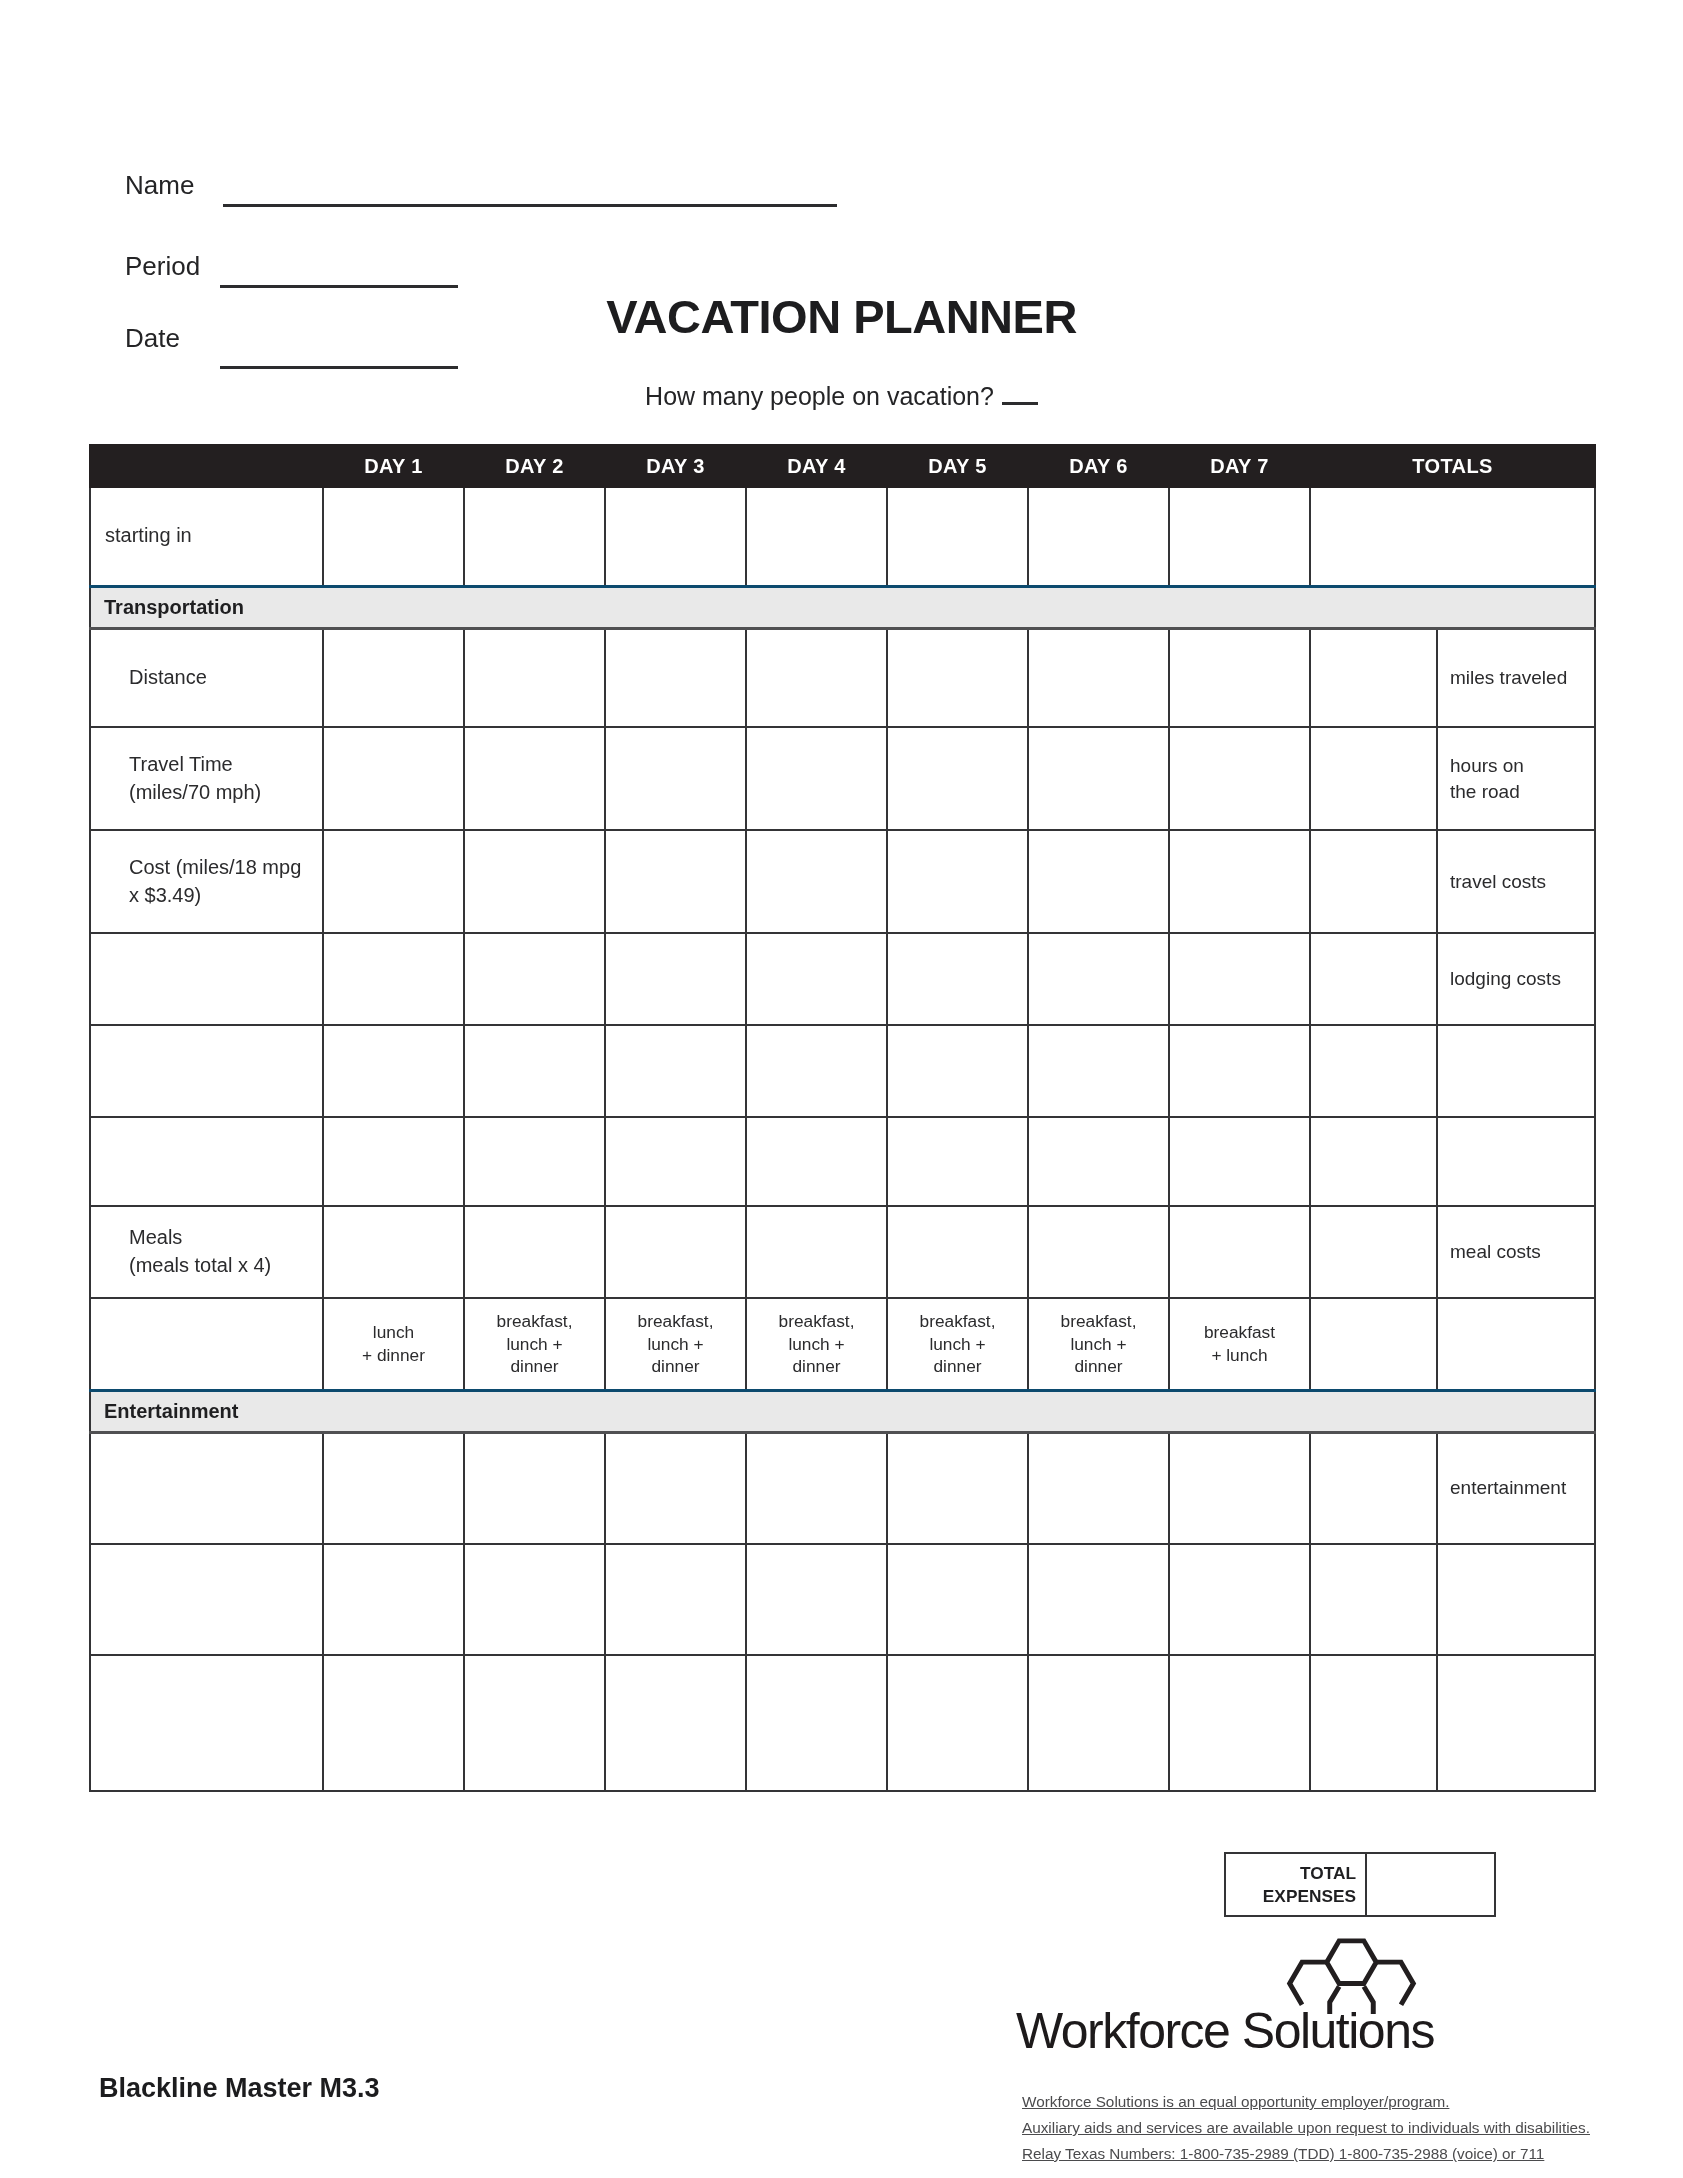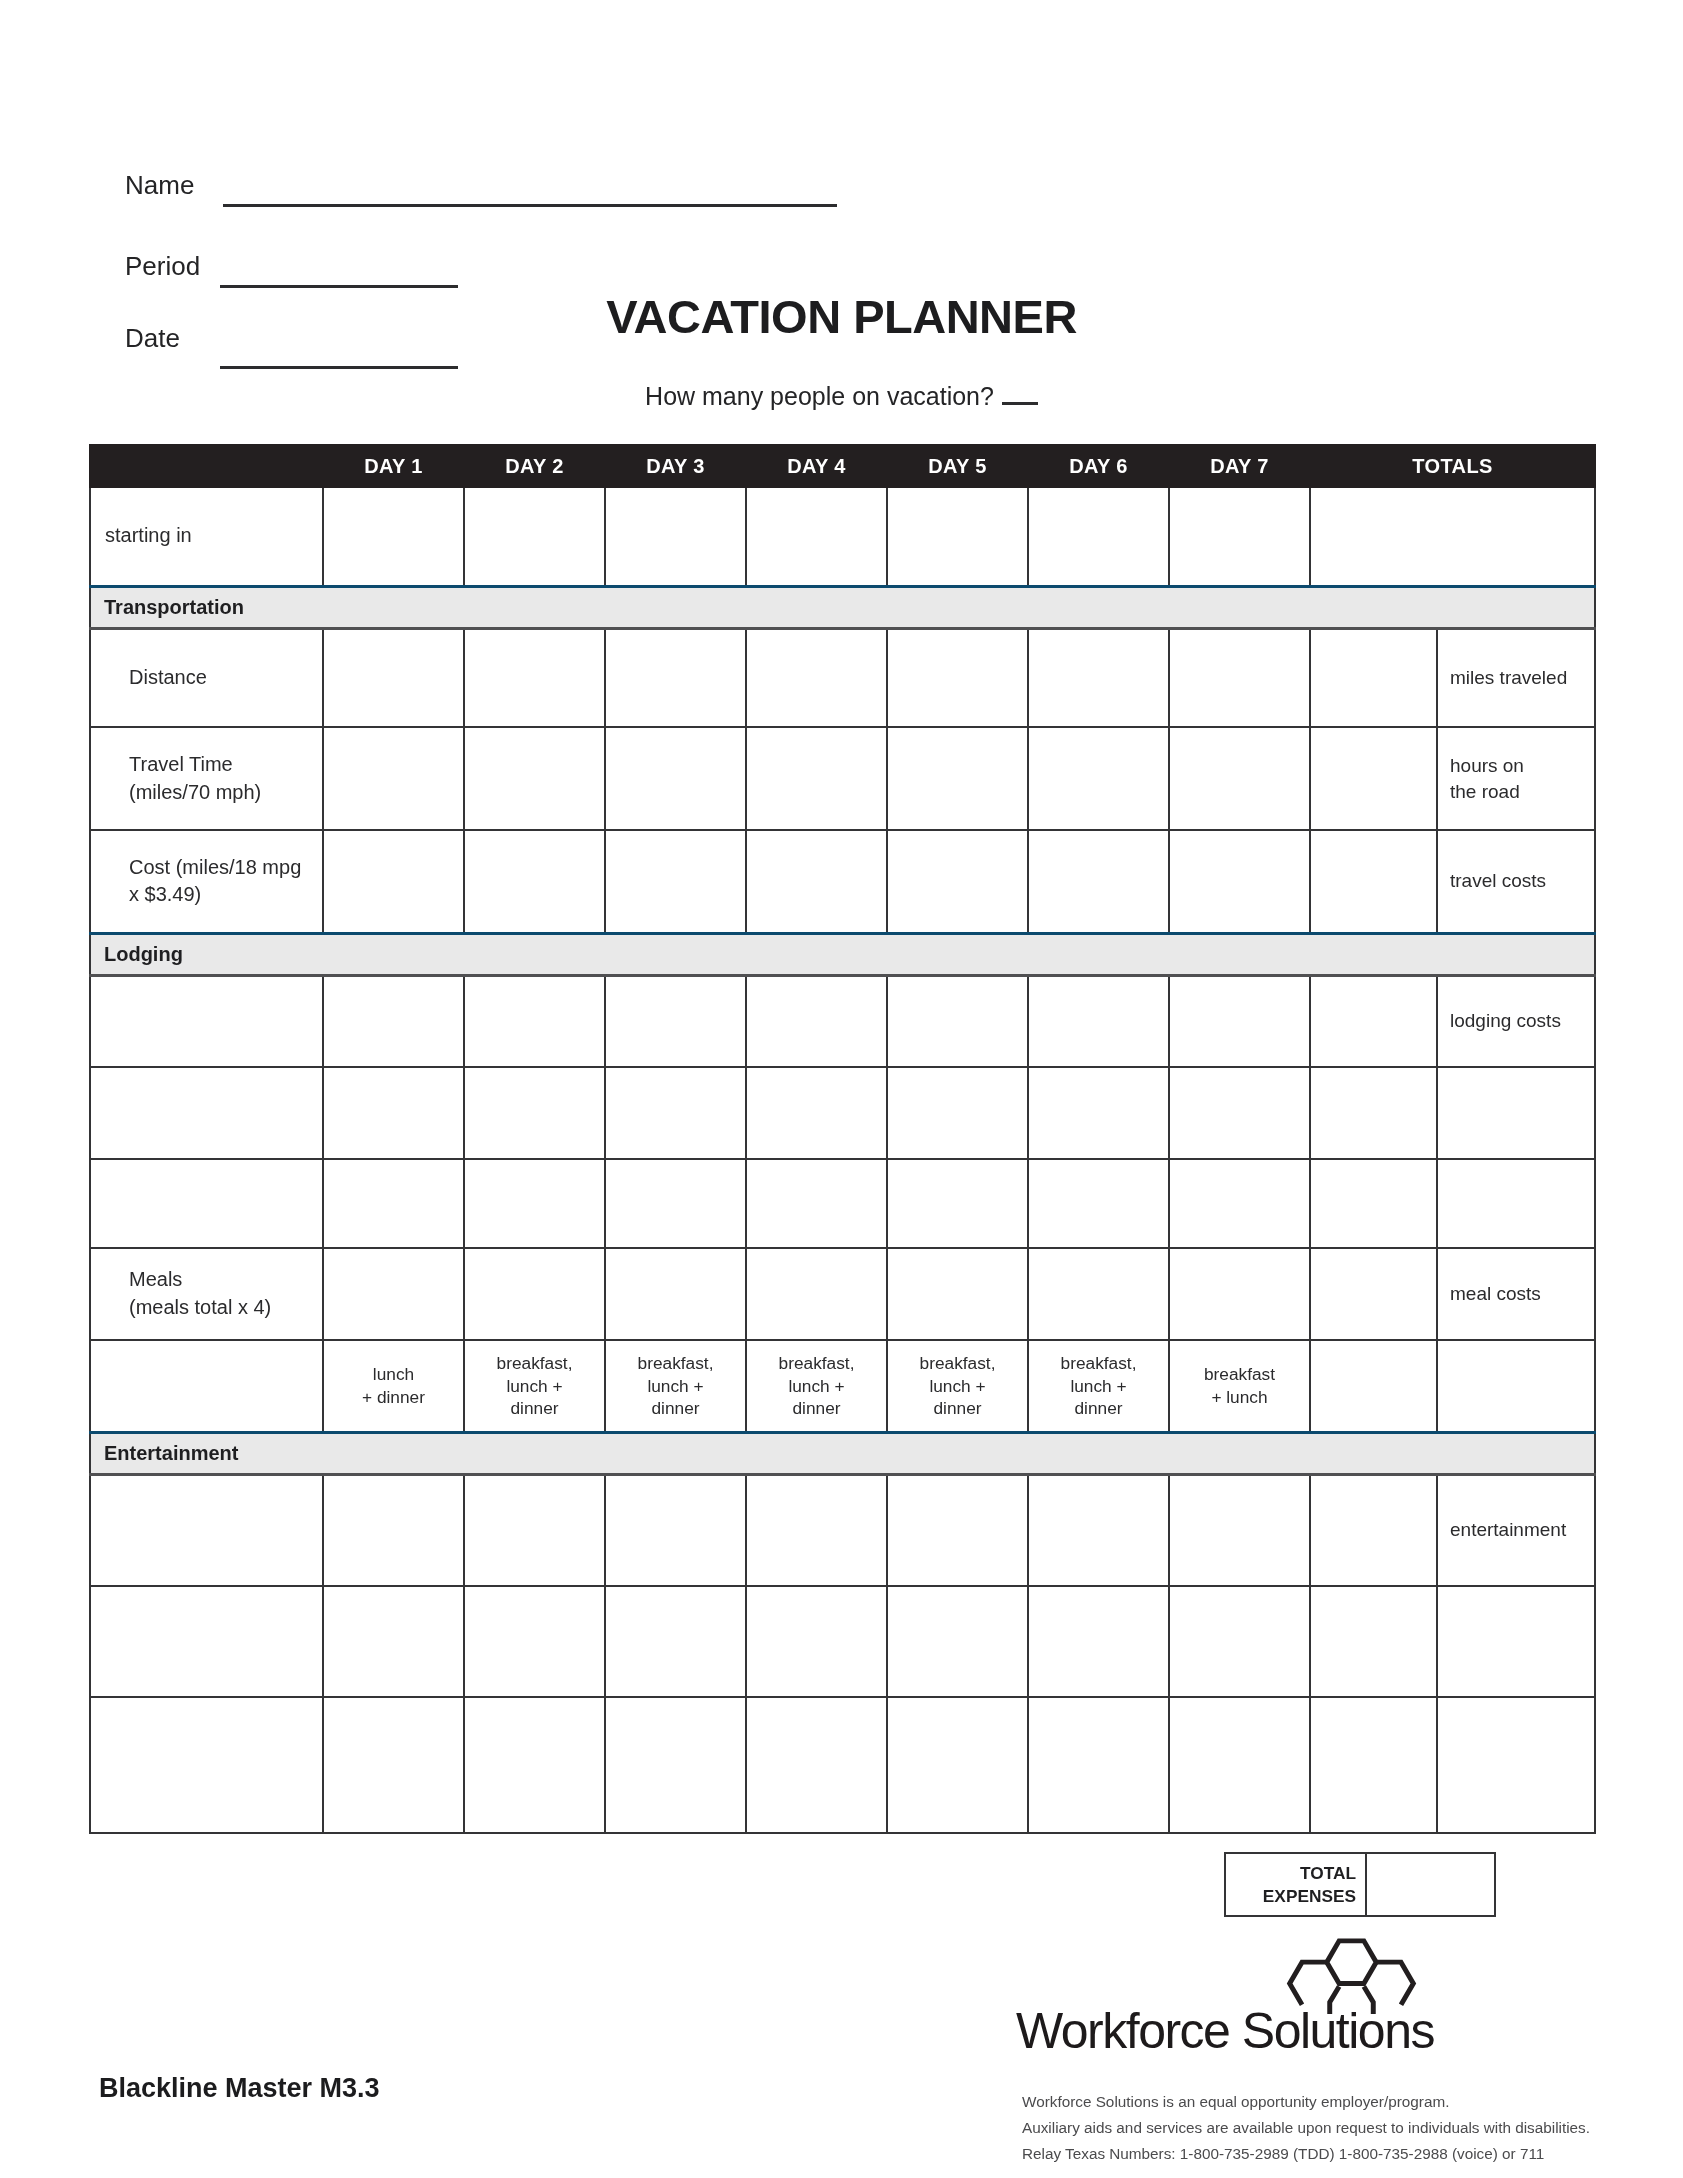--- a/index.html
+++ b/index.html
@@ -71,21 +71,21 @@
     font-size: 17.3px; font-weight: bold; line-height: 1.3; white-space: pre-line; color: #1f1f21;
   }
   .te-value { width: 129px; height: 65px; border: 2px solid #343436; border-left: none; }
 
   
   .blackline { left: 99px; top: 2073px; font-size: 27px; font-weight: bold; color: #1c1c1e; }
   .logo-text {
     left: 1016px; top: 2002px; font-size: 50px; font-weight: 400;
     letter-spacing: -1.5px; color: #1d1a1b;
   }
-  .fine-print { left: 1022px; top: 2089px; font-size: 15.3px; line-height: 26px; color: #4b4b4d; }
+  .fine-print { left: 1022px; top: 2089px; font-size: 15.3px; line-height: 26px; color: #4b4b4d; text-decoration: underline; }
 </style>
 </head>
 <body>
 
 <div class="abs field-label" style="left:125px; top:170px;">Name</div>
 <div class="abs field-line" style="left:223px; top:204px; width:614px;"></div>
 
 <div class="abs field-label" style="left:125px; top:251px;">Period</div>
 <div class="abs field-line" style="left:220px; top:285px; width:238px;"></div>
 
@@ -170,23 +170,20 @@
       <td></td>
         <td></td>
       <td></td>
         <td></td>
       <td></td>
         <td></td>
       <td></td>
       <td></td>
       <td class="tl">travel costs</td>
     </tr>
-    <tr class="sec">
-      <td colspan="10">Lodging</td>
-    </tr>
     <tr class="r-l">
       <td class="lbl"></td>
       <td></td>
         <td></td>
       <td></td>
         <td></td>
       <td></td>
         <td></td>
       <td></td>
       <td></td>

